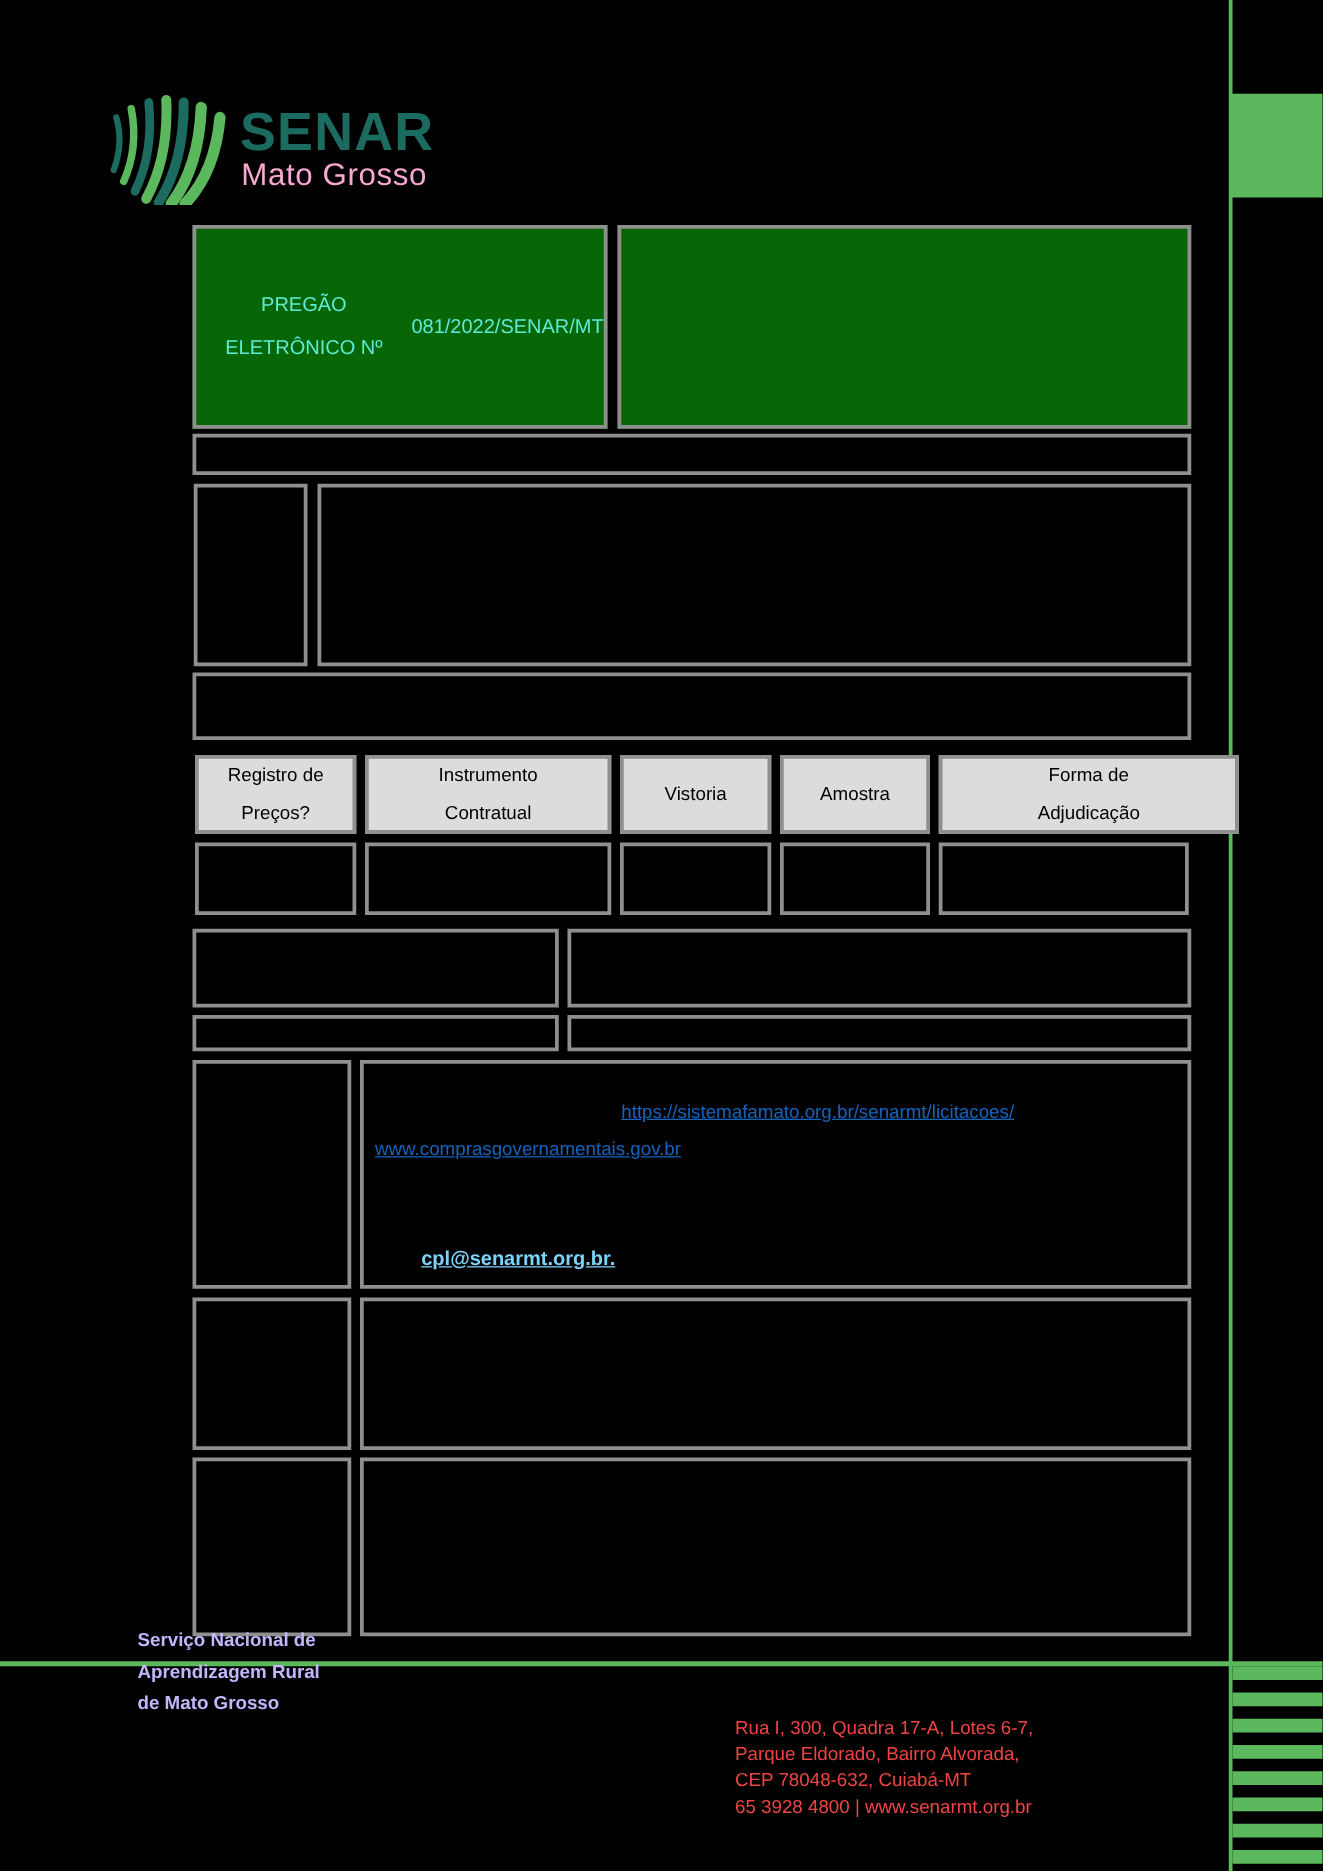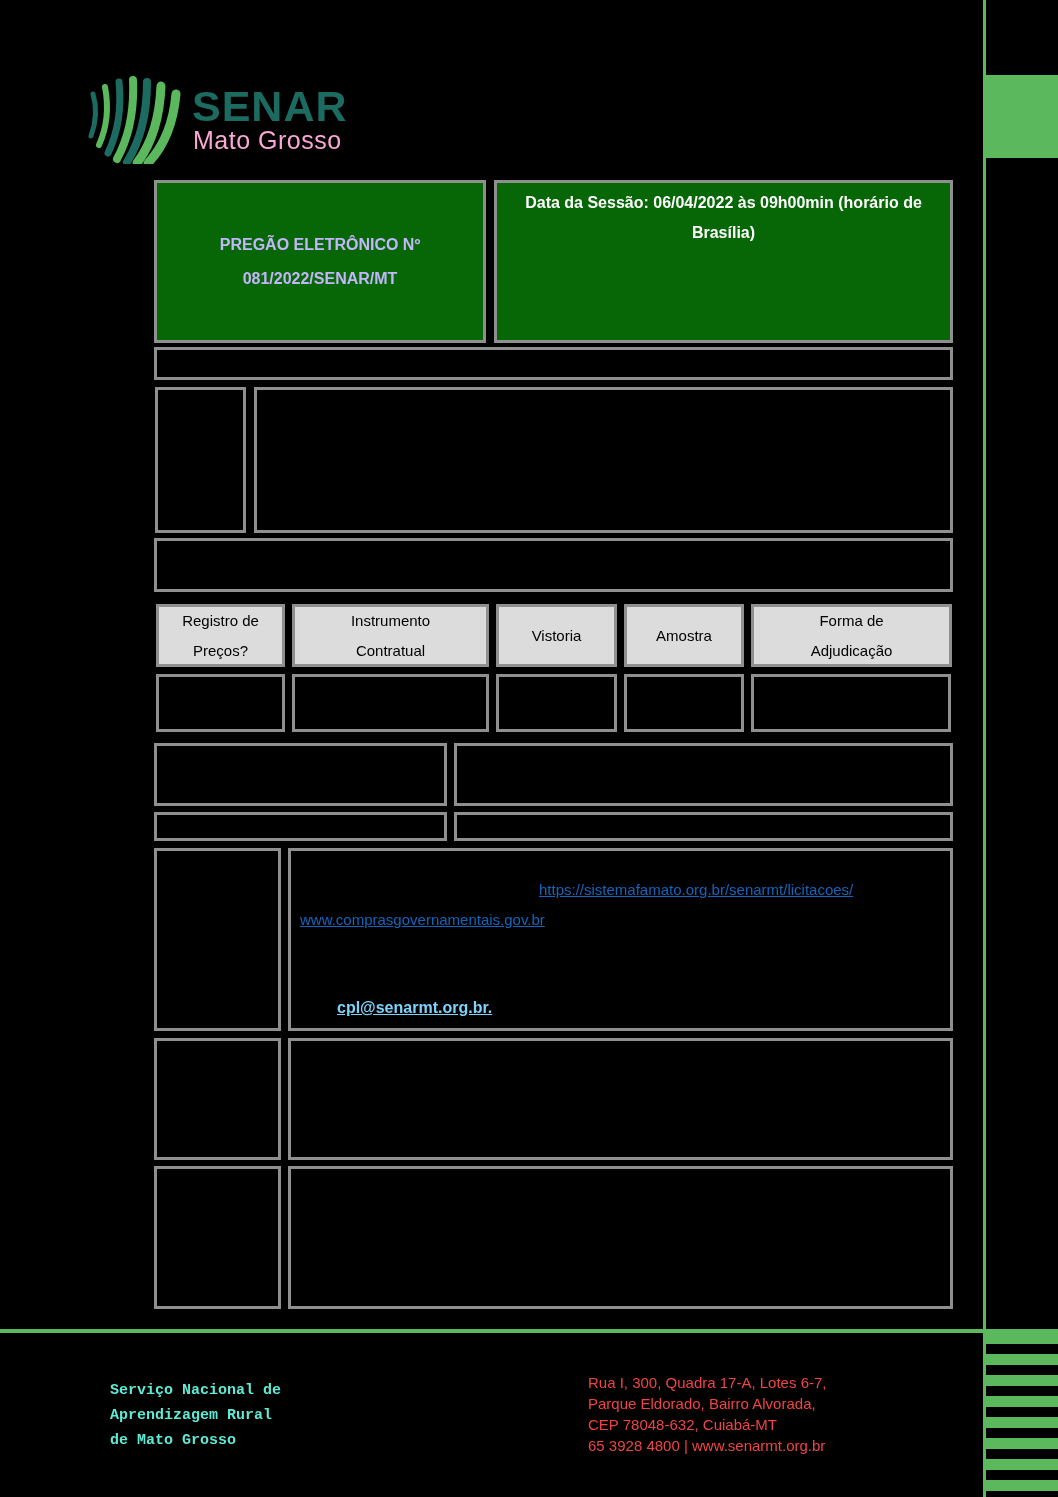--- a/index.html
+++ b/index.html
@@ -14,22 +14,22 @@
   .cell{
     position:absolute;
     background:#000;
     border:3px solid #8F8F8F;
     box-sizing:border-box;
   }
   .cell.gray{background:#DCDCDC;}
   .cell.green{background:#076707;}
   
   .pregao{
-    display:flex;flex-direction:column;justify-content:center;align-items:center;
-    color:#c4b5fd;font-weight:bold;font-size:16px;line-height:34px;text-align:center;
+    display:flex;flex-direction:row;justify-content:center;align-items:center;
+    color:#5eead4;font-weight:normal;font-size:16px;line-height:34px;text-align:center;
   }
   .session{color:#FFF;font-weight:bold;font-size:16px;padding:5px 12px 0 12px;}
   .session p{margin:0;line-height:30px;}
   .p-center{text-align:center;}
   .p-justify{text-align:justify;}
   .p-left{text-align:left;}
   .site-link{color:#FFF;text-decoration:underline;}
   
   .colhead{
     display:flex;align-items:center;justify-content:center;
@@ -50,22 +50,22 @@
   .logo-title{
     position:absolute;left:192px;top:82px;
     font-size:43px;font-weight:bold;color:#1C6B60;letter-spacing:1px;
   }
   .logo-subtitle{
     position:absolute;left:193px;top:126px;
     font-size:25px;font-weight:500;color:#f9a8d4;letter-spacing:0.5px;
   }
   
   .footer-org{
-    position:absolute;left:110px;top:1378px;
-    color:#5eead4;font-weight:bold;font-size:15px;line-height:25px;font-family:Liberation Mono, monospace;
+    position:absolute;left:110px;top:1300px;
+    color:#c4b5fd;font-weight:bold;font-size:15px;line-height:25px;
   }
   .footer-addr{
     position:absolute;left:588px;top:1372px;
     color:#ef4444;font-size:15px;line-height:21px;
   }
   .accent{position:absolute;background:#5CB85C;}
 </style>
 </head>
 <body>
 
@@ -94,54 +94,53 @@
   <div class="accent" style="left:986px;top:1459px;width:72px;height:11px;"></div>
   <div class="accent" style="left:986px;top:1480px;width:72px;height:11px;"></div>
 </div>
 
 <div class="cell green pregao" style="left:154px;top:180px;width:332px;height:163px;">
   <span>PREGÃO ELETRÔNICO Nº</span>
   <span>081/2022/SENAR/MT</span>
 </div>
 
 <div class="cell green session" style="left:494px;top:180px;width:459px;height:163px;">
-  <p class="p-center">Data da Sessão: 06/04/2022 às 09h00min (horário de Brasília)</p>
 </div>
 
 <div class="cell" style="left:154px;top:347px;width:799px;height:33px;"></div>
 
 <div class="cell" style="left:155px;top:387px;width:91px;height:146px;"></div>
 <div class="cell" style="left:254px;top:387px;width:699px;height:146px;"></div>
 
 <div class="cell" style="left:154px;top:538px;width:799px;height:54px;"></div>
 
 <div class="cell gray colhead" style="left:156px;top:604px;width:129px;height:63px;">Registro de
 Preços?</div>
 <div class="cell gray colhead" style="left:292px;top:604px;width:197px;height:63px;">Instrumento
 Contratual</div>
 <div class="cell gray colhead" style="left:496px;top:604px;width:121px;height:63px;">Vistoria</div>
 <div class="cell gray colhead" style="left:624px;top:604px;width:120px;height:63px;">Amostra</div>
-<div class="cell gray colhead" style="left:751px;top:604px;width:201px;height:63px;">Forma de
+<div class="cell gray colhead" style="left:751px;top:604px;width:240px;height:63px;">Forma de
 Adjudicação</div>
 
 <div class="cell" style="left:156px;top:674px;width:129px;height:58px;"></div>
 <div class="cell" style="left:292px;top:674px;width:197px;height:58px;"></div>
 <div class="cell" style="left:496px;top:674px;width:121px;height:58px;"></div>
 <div class="cell" style="left:624px;top:674px;width:120px;height:58px;"></div>
 <div class="cell" style="left:751px;top:674px;width:200px;height:58px;"></div>
 
 <div class="cell" style="left:154px;top:743px;width:293px;height:63px;"></div>
 <div class="cell" style="left:454px;top:743px;width:499px;height:63px;"></div>
 
 <div class="cell" style="left:154px;top:812px;width:293px;height:29px;"></div>
 <div class="cell" style="left:454px;top:812px;width:499px;height:29px;"></div>
 
 <div class="cell" style="left:154px;top:848px;width:127px;height:183px;"></div>
 <div class="cell linkscell" style="left:288px;top:848px;width:665px;height:183px;">
-  <a href="#" class="doclink" style="left:206px;top:30px;margin-left:42px;">https://sistemafamato.org.br/senarmt/licitacoes/</a>
+  <a href="#" class="doclink" style="left:206px;top:30px;">https://sistemafamato.org.br/senarmt/licitacoes/</a>
   <a href="#" class="doclink" style="left:9px;top:60px;">www.comprasgovernamentais.gov.br</a>
   <a href="#" class="doclink email" style="left:46px;top:148px;">cpl@senarmt.org.br.</a>
 </div>
 
 <div class="cell" style="left:154px;top:1038px;width:127px;height:122px;"></div>
 <div class="cell" style="left:288px;top:1038px;width:665px;height:122px;"></div>
 
 <div class="cell" style="left:154px;top:1166px;width:127px;height:143px;"></div>
 <div class="cell" style="left:288px;top:1166px;width:665px;height:143px;"></div>
 

